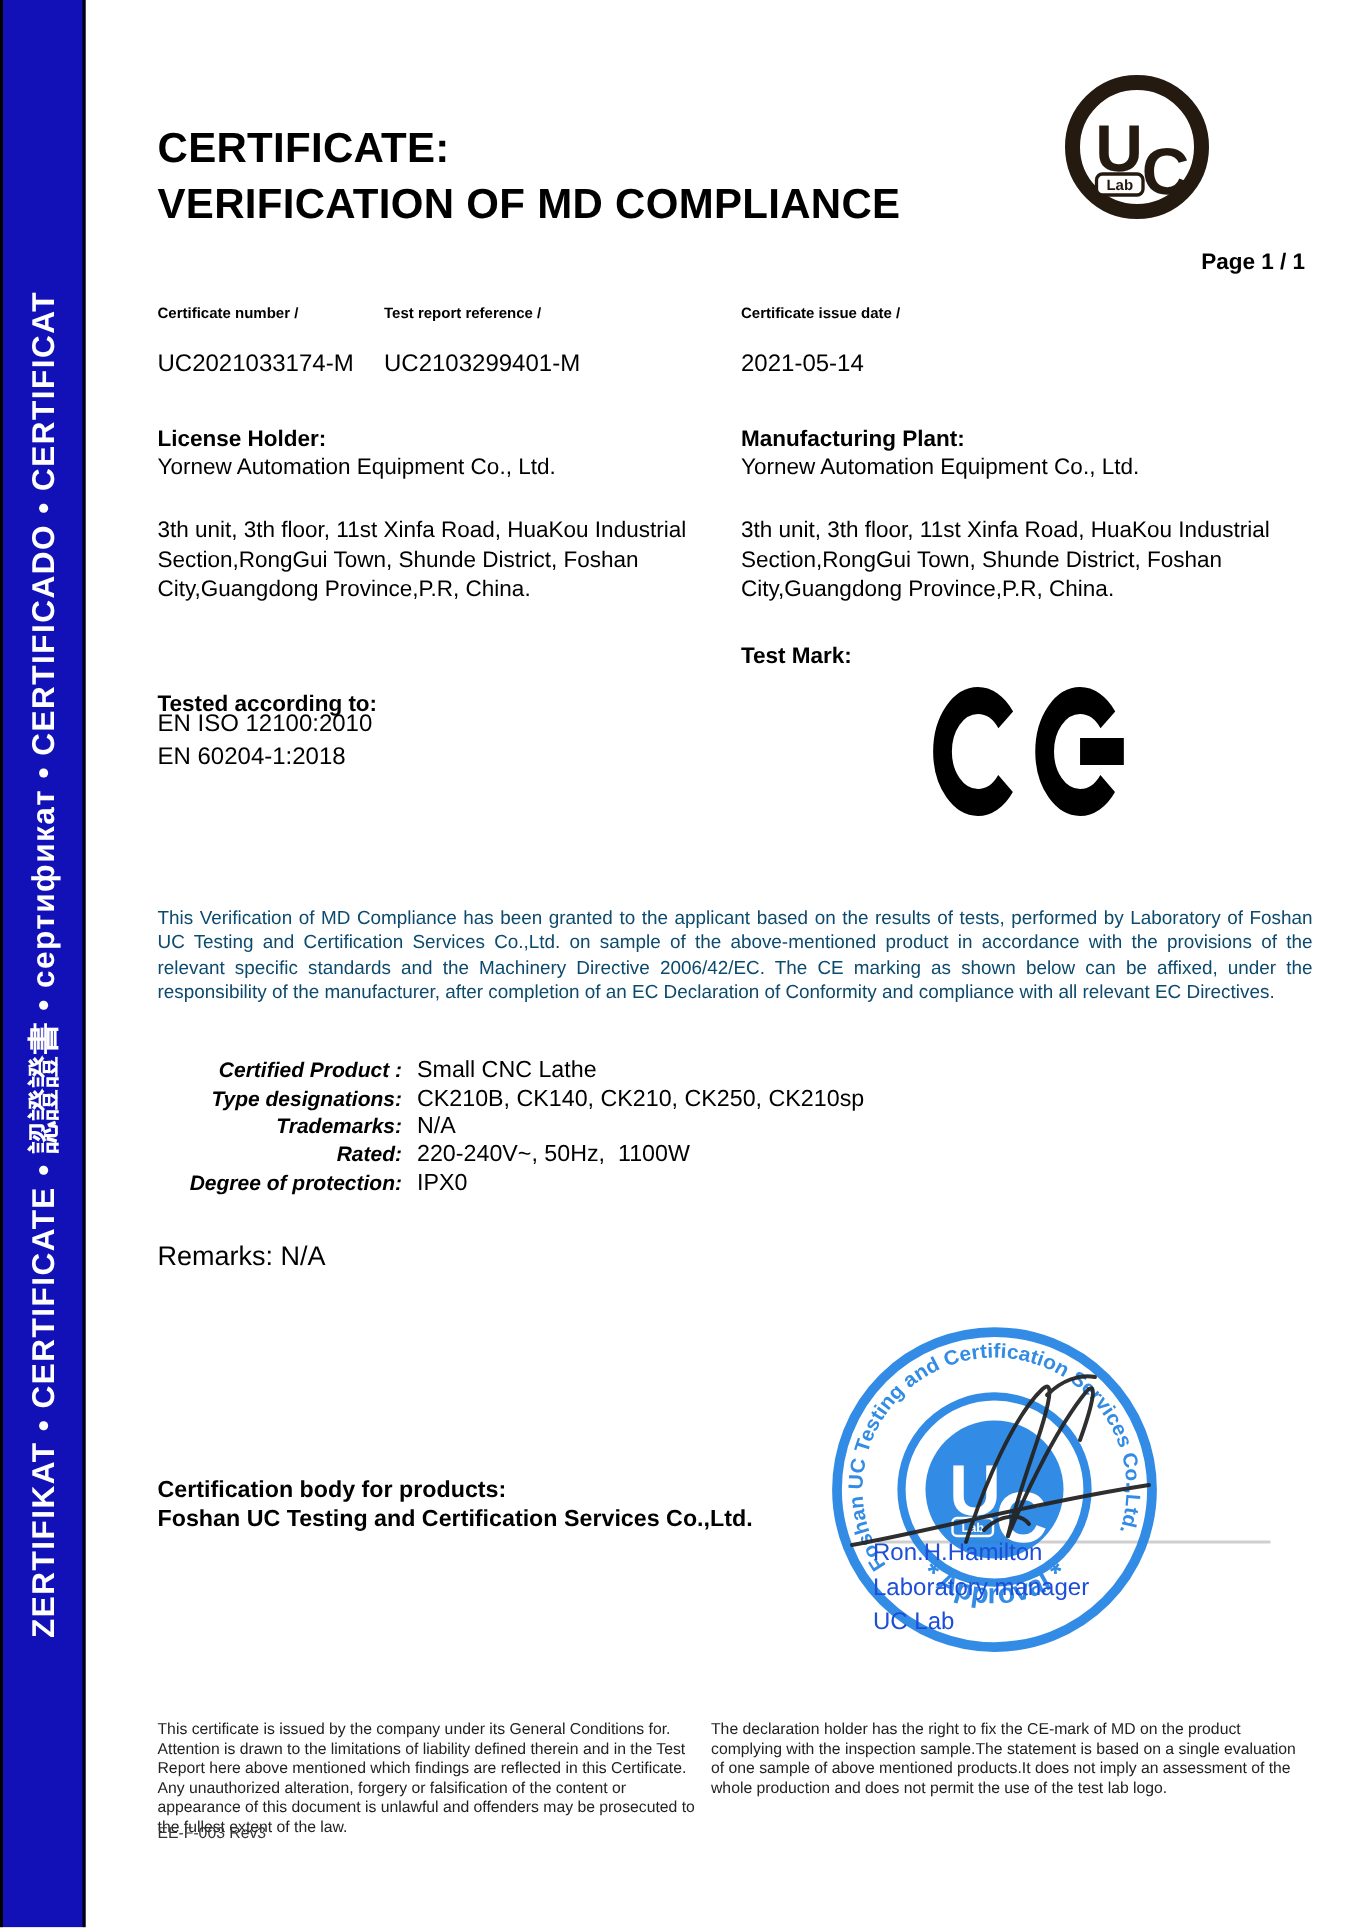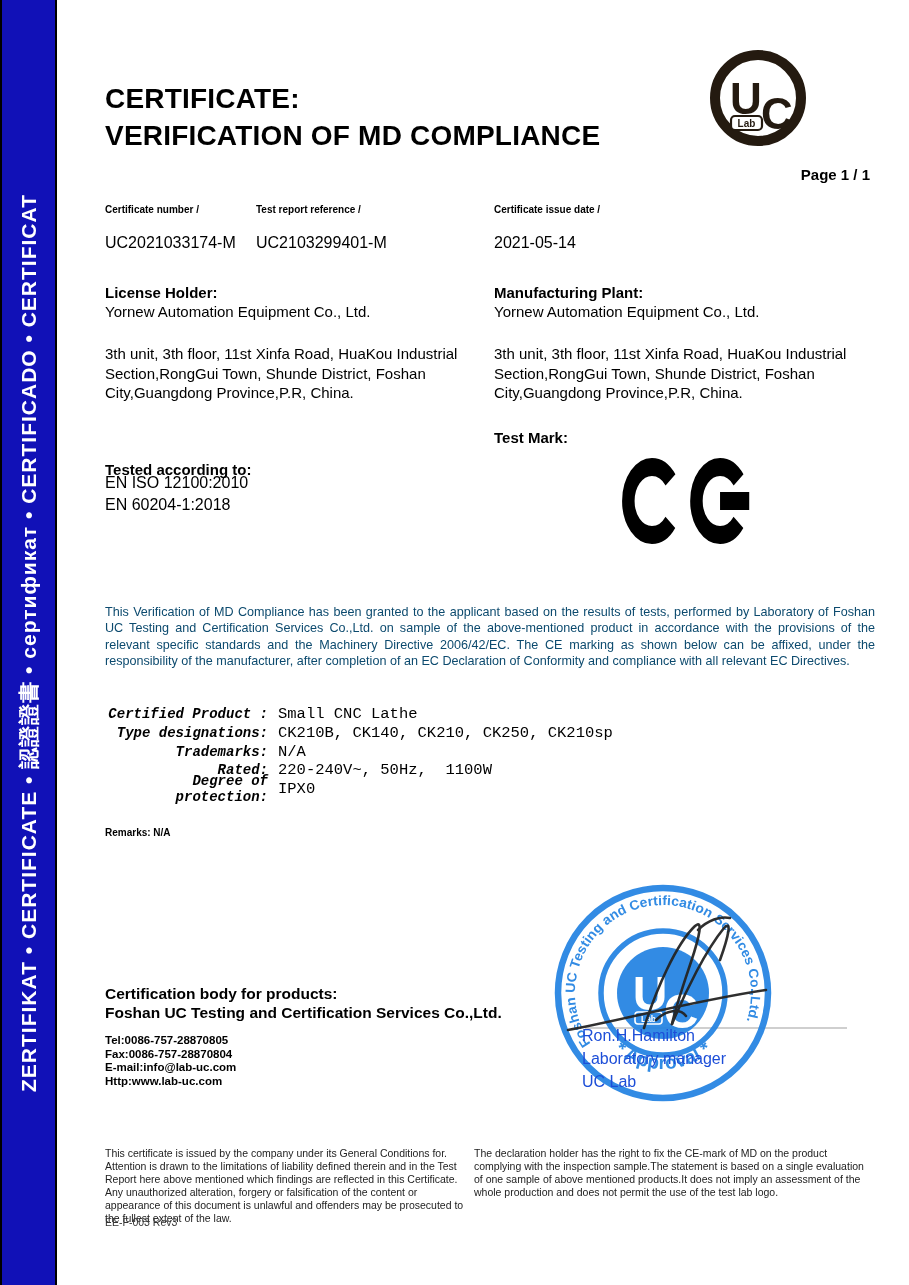--- a/index.html
+++ b/index.html
@@ -25,24 +25,24 @@
   .meta-label{font-size:10px;font-weight:bold;}
   .meta-value{font-size:16px;text-align:center;}
   .c1{left:105px;} .c2{left:256px;} .c3{left:494px;}
   .heading{font-size:15px;font-weight:bold;}
   .body-text{font-size:15px;}
   .address{width:370px;line-height:19.5px;}
   .standards{font-size:16px;line-height:21.5px;}
   .grant{left:105px;top:604px;width:770px;font-size:12.6px;line-height:16.4px;text-align:justify;color:#0c4a6e;}
   
   .spec{left:105px;top:705px;}
-  .spec-row{display:flex;height:18.7px;align-items:center;font-family:Liberation Mono, monospace;}
+  .spec-row{display:flex;height:18.7px;align-items:flex-start;}
   .spec-label{width:163px;text-align:right;font-weight:bold;font-style:italic;font-size:14px;}
   .spec-value{margin-left:10px;font-size:15.5px;white-space:pre;}
-  .remarks{left:105px;top:827px;font-size:10px;font-weight:bold;}
+  .remarks{left:105px;top:827px;font-size:18px;font-weight:normal;}
   
   .cb-heading{left:105px;top:985px;font-size:15.5px;font-weight:bold;line-height:18.5px;}
   .contacts{left:105px;top:1034px;font-size:11.5px;font-weight:bold;line-height:13.5px;}
   
   .sign-line{left:585px;top:1027px;width:262px;height:2px;background:#cfcfcf;}
   .signatory{left:582px;top:1024px;font-size:16px;line-height:23px;color:#1d4ed8;}
   
   .legal{font-size:10.5px;line-height:13px;color:#222;}
   .legal-left{left:105px;top:1147px;width:362px;}
   .legal-right{left:474px;top:1147px;width:396px;}
@@ -122,26 +122,20 @@
       <div class="spec-label">Degree of protection:</div>
       <div class="spec-value">IPX0</div>
     </div>
   </div>
   <div class="abs remarks">Remarks: N/A</div>
 
   <div class="abs cb-heading">
     <div>Certification body for products:</div>
     <div>Foshan UC Testing and Certification Services Co.,Ltd.</div>
   </div>
-  <div class="abs contacts">
-    <div>Tel:0086-757-28870805</div>
-    <div>Fax:0086-757-28870804</div>
-    <div>E-mail:info@lab-uc.com</div>
-    <div>Http:www.lab-uc.com</div>
-  </div>
 
   <div class="abs sign-line"></div>
 
   <svg class="abs" style="left:548px;top:878px;opacity:0.93;" width="230" height="230" viewBox="0 0 230 230">
     <defs>
       <path id="ringPath" d="M 42.9 165.5 A 88 88 0 1 1 187.1 165.5" fill="none"></path>
       <path id="bottomPath" d="M 49.2 153 A 76 76 0 0 0 180.8 153" fill="none"></path>
     </defs>
     <circle cx="115" cy="115" r="105" fill="none" stroke="#2383e2" stroke-width="6.5"></circle>
     <circle cx="115" cy="115" r="62" fill="none" stroke="#2383e2" stroke-width="5.5"></circle>

